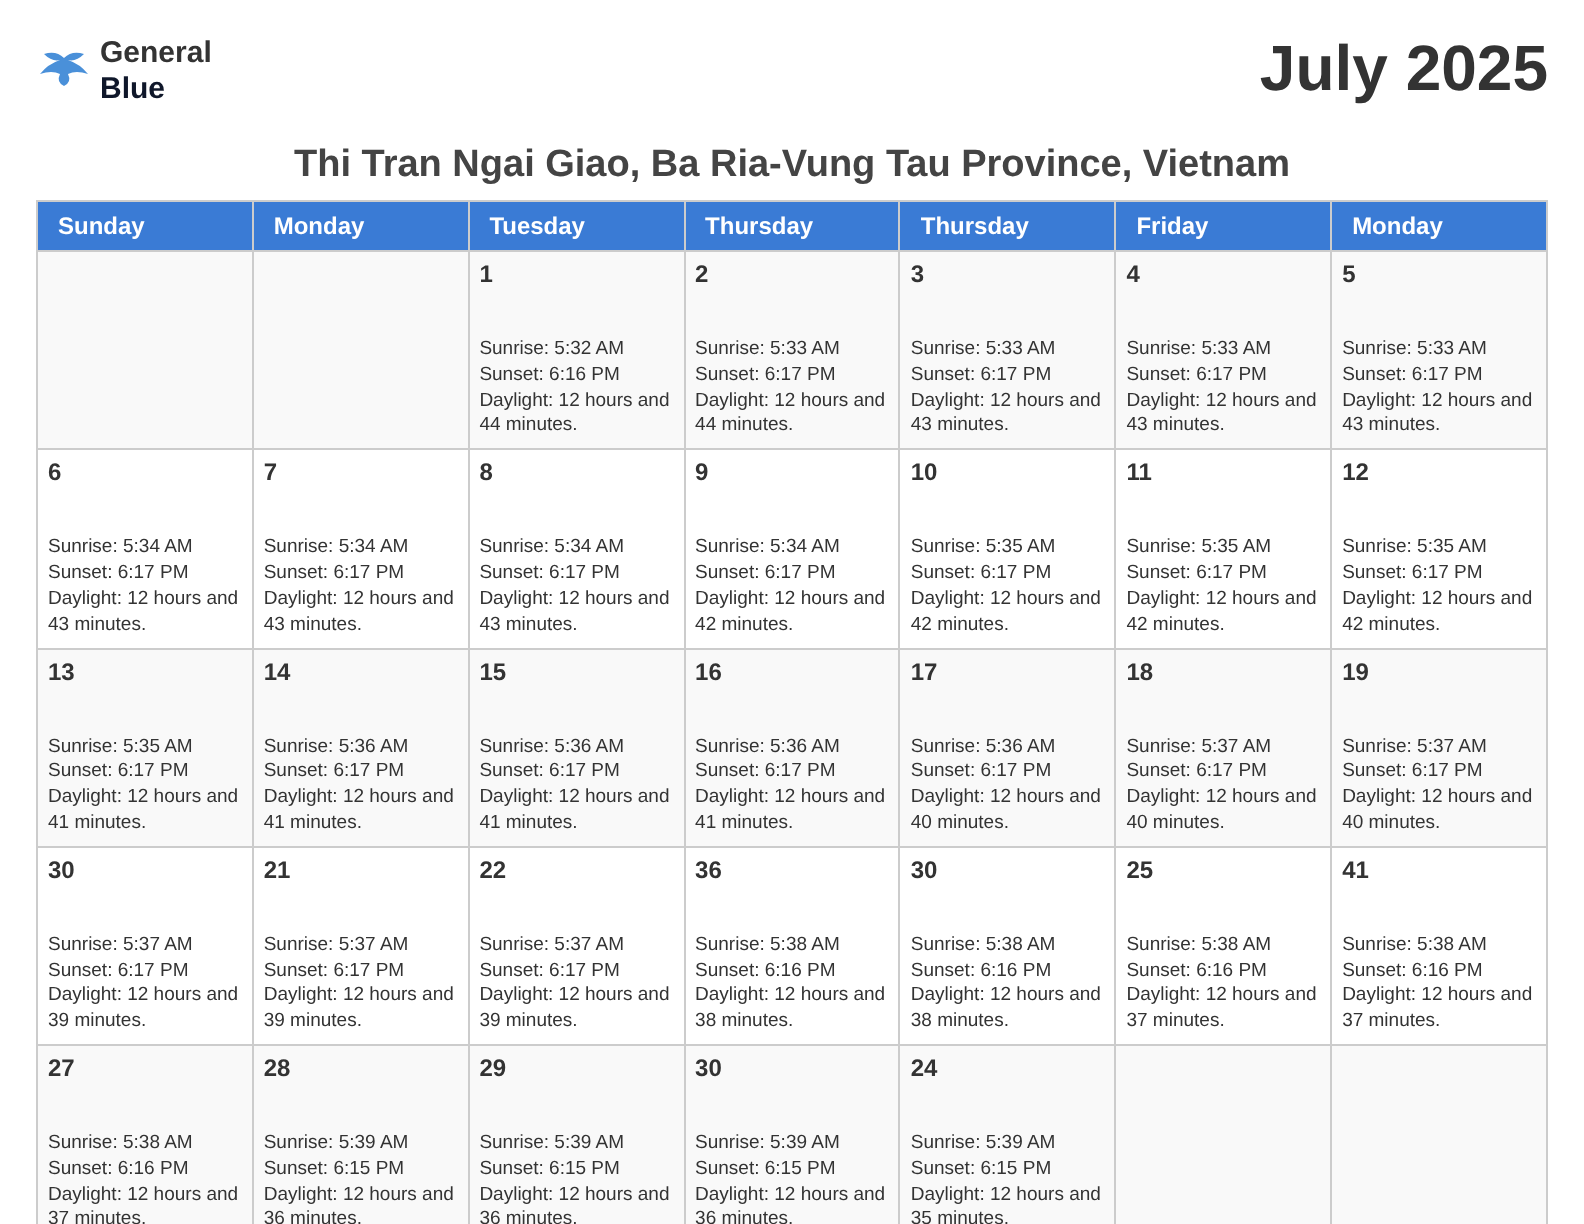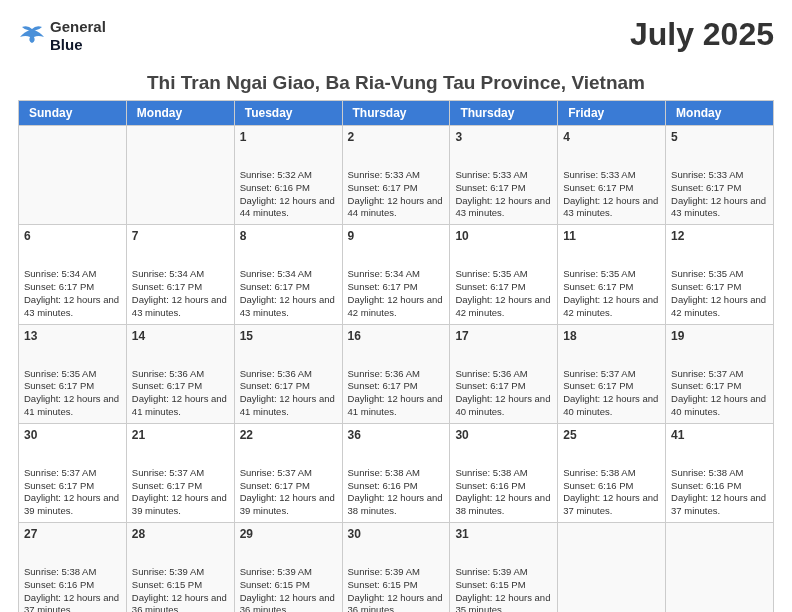--- a/index.html
+++ b/index.html
@@ -262,21 +262,21 @@
           </td>
           <td>
             <span class="day-number">29</span>
             <div class="day-info">Sunrise: 5:39 AM<br>Sunset: 6:15 PM<br>Daylight: 12 hours and 36 minutes.</div>
           </td>
           <td>
             <span class="day-number">30</span>
             <div class="day-info">Sunrise: 5:39 AM<br>Sunset: 6:15 PM<br>Daylight: 12 hours and 36 minutes.</div>
           </td>
           <td>
-            <span class="day-number">31</span>
+            <span class="day-number">24</span>
             <div class="day-info">Sunrise: 5:39 AM<br>Sunset: 6:15 PM<br>Daylight: 12 hours and 35 minutes.</div>
           </td>
           <td class="empty-cell"></td>
           <td class="empty-cell"></td>
         </tr>
       </tbody>
   </table>
 </div>
 
 </body></html>

